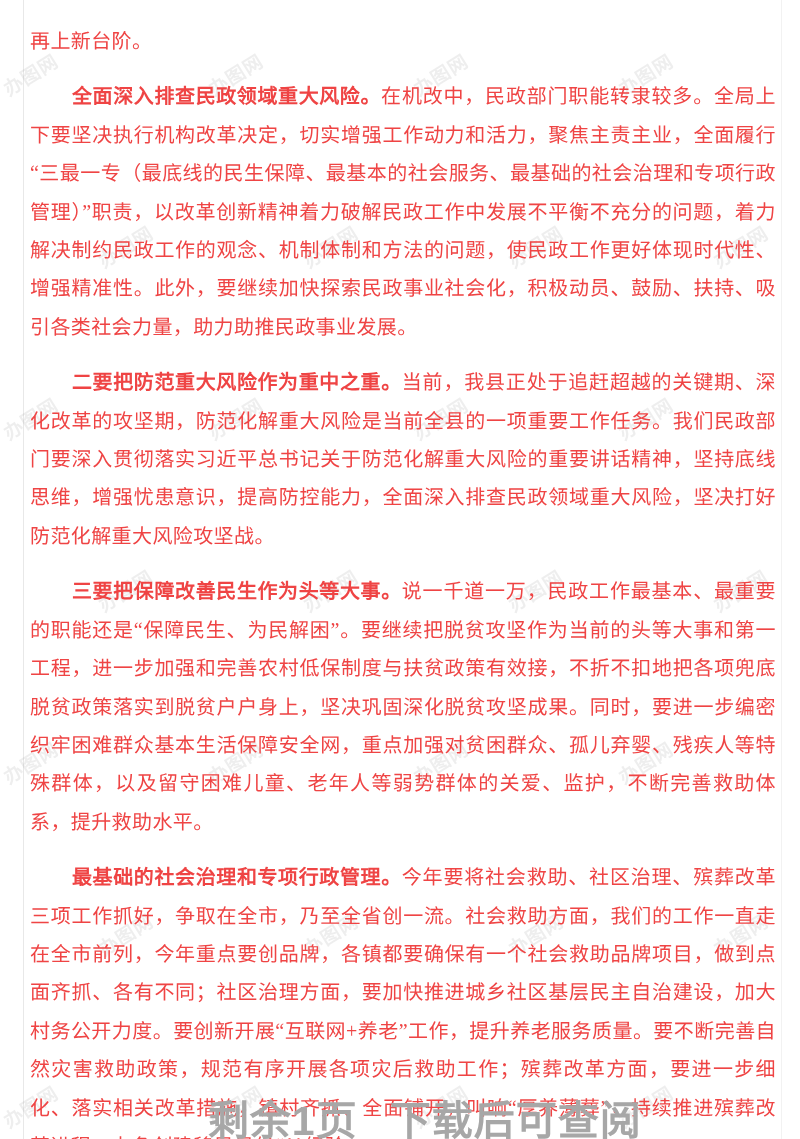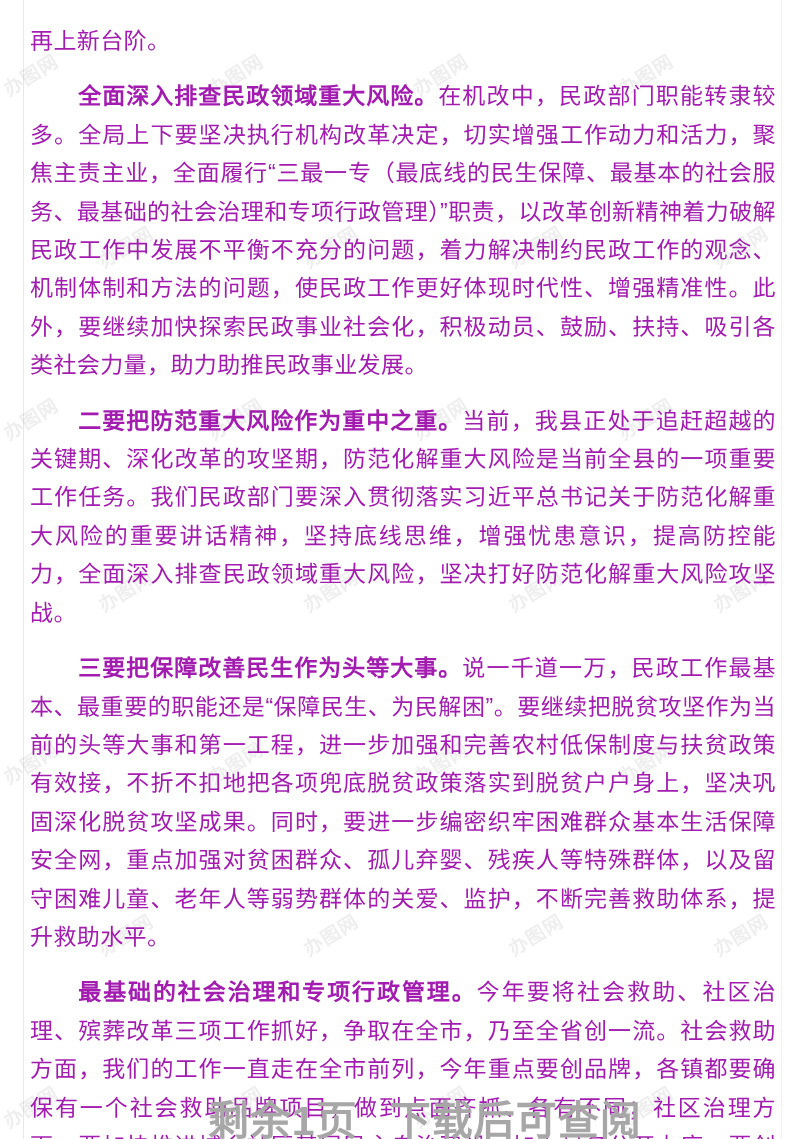--- a/index.html
+++ b/index.html
@@ -59,27 +59,27 @@
 
   .doc-body {
     position: relative;
     z-index: 3;
     padding: 0 24px 0 30px;
     box-sizing: border-box;
   }
 
   .para {
     margin: 0 0 17px 0;
-    font-size: 23px;
+    font-size: 20px;
     line-height: 38.4px;
-    color: #a21caf;
+    color: #ef4444;
     text-align: justify;
     text-justify: inter-ideograph;
     letter-spacing: 0.4px;
-    font-family: Liberation Sans, sans-serif;
+    font-family: Liberation Serif, serif;
   }
 
   .para.first-line {
     padding-top: 22px;
   }
 
   .para.indent {
     text-indent: 2.1em;
   }
 

